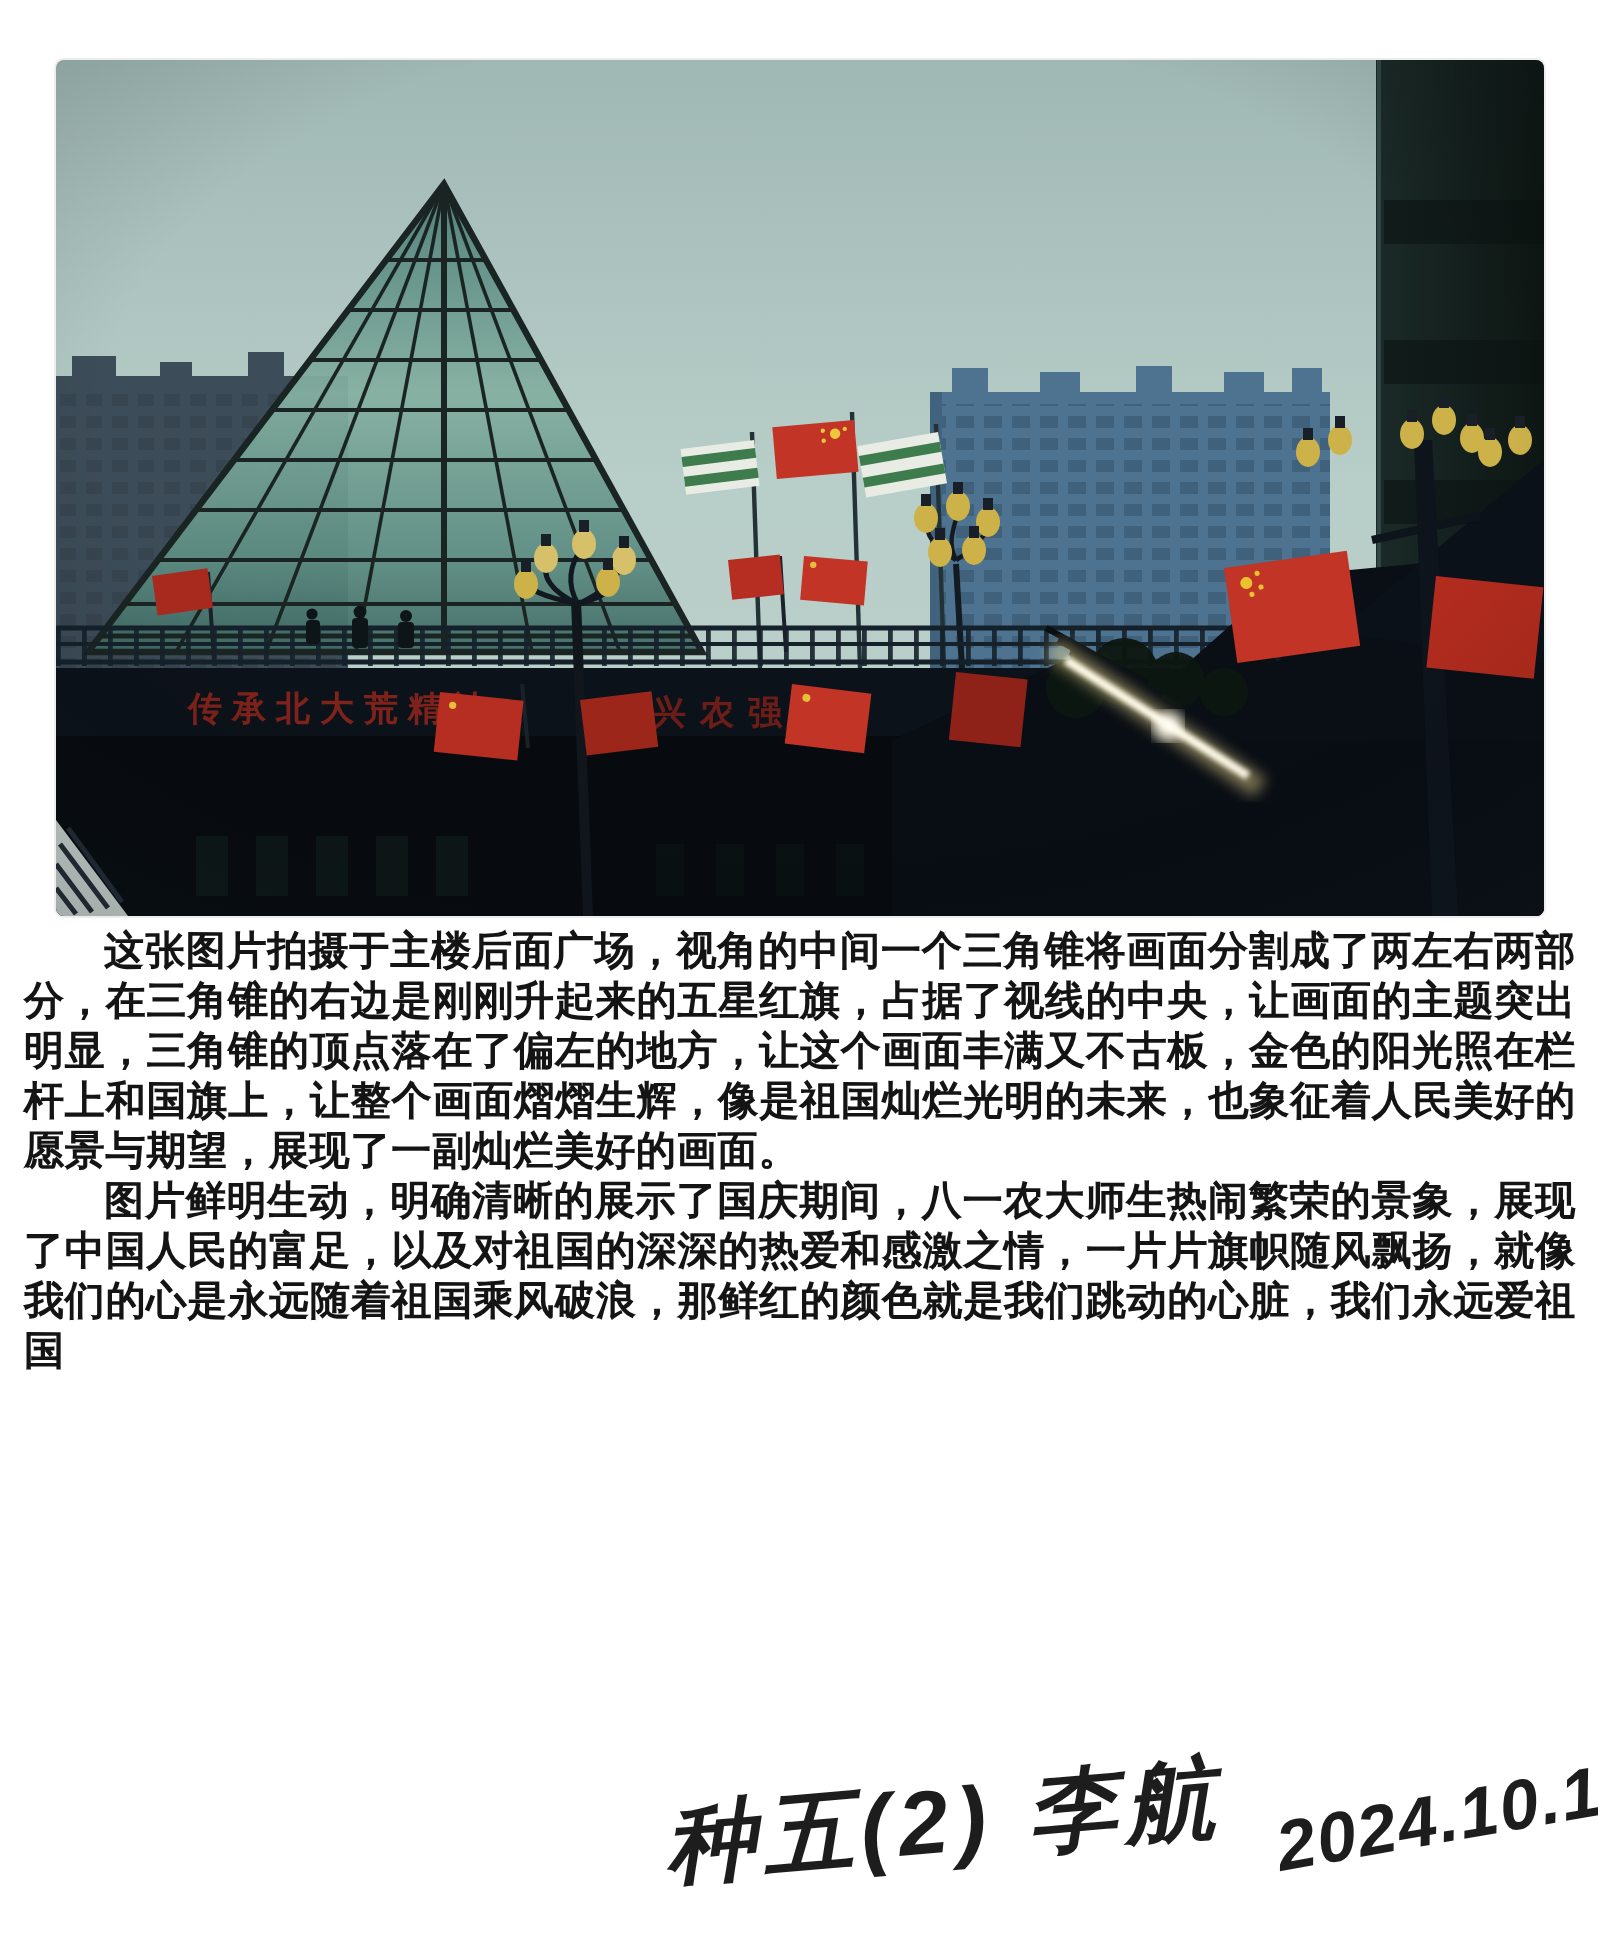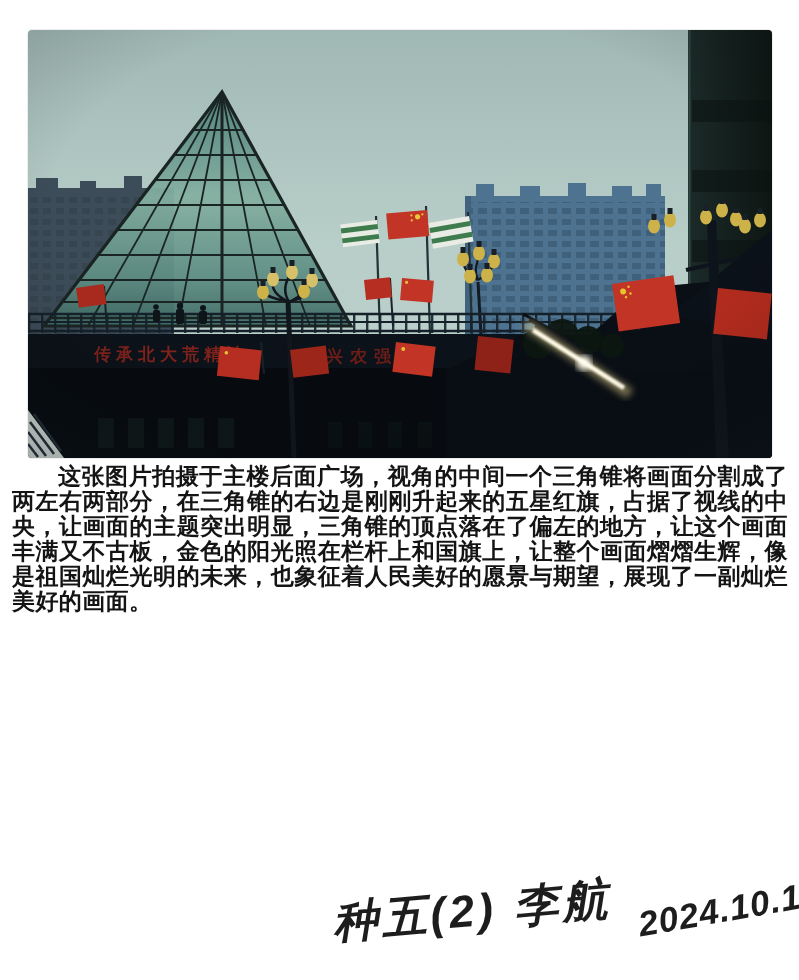--- a/index.html
+++ b/index.html
@@ -1,20 +1,20 @@
 <!DOCTYPE html>
 <html><head>
 <meta charset="utf-8">
 <style>
   html,body{margin:0;padding:0;}
   body{width:799px;height:980px;background:#ffffff;font-family:"Liberation Sans",sans-serif;}
   .page{position:relative;width:799px;height:980px;background:#ffffff;overflow:hidden;}
   .photo{position:absolute;left:28px;top:30px;width:744px;height:428px;border-radius:4px;overflow:hidden;box-shadow:0 0 0 1px rgba(0,0,0,0.07);}
   .photo svg{display:block;width:100%;height:100%;}
-  .essay{position:absolute;left:12px;top:464px;width:776px;color:#141414;font-size:23px;line-height:25px;font-weight:600;text-align:justify;letter-spacing:0.4px;}
+  .essay{position:absolute;left:12px;top:464px;width:776px;color:#141414;font-size:20px;line-height:25px;font-weight:600;text-align:justify;letter-spacing:0.4px;}
   .essay p{margin:0;text-indent:2em;}
   .signature{position:absolute;left:332px;top:878px;width:456px;display:flex;align-items:flex-end;gap:26px;color:#1d1d1d;font-style:italic;font-weight:bold;transform:rotate(-2deg);white-space:nowrap;}
   .sig-name{font-size:45px;letter-spacing:4px;transform:rotate(-3deg);}
   .sig-date{font-size:35px;letter-spacing:1px;transform:rotate(-8deg) translateY(-10px);}
   text{font-family:"Liberation Sans",sans-serif;}
 </style>
 </head>
 <body>
 
 <div class="page">
@@ -290,20 +290,21 @@
             <line x1="6" y1="384" x2="33" y2="421"></line>
         </g>
       </g>
 
       <rect x="0" y="0" width="744" height="428" fill="url(#vigG)"></rect>
     </svg>
   </div>
 
   <div class="essay">
     <p>这张图片拍摄于主楼后面广场，视角的中间一个三角锥将画面分割成了两左右两部分，在三角锥的右边是刚刚升起来的五星红旗，占据了视线的中央，让画面的主题突出明显，三角锥的顶点落在了偏左的地方，让这个画面丰满又不古板，金色的阳光照在栏杆上和国旗上，让整个画面熠熠生辉，像是祖国灿烂光明的未来，也象征着人民美好的愿景与期望，展现了一副灿烂美好的画面。</p>
+    <p>图片鲜明生动，明确清晰的展示了国庆期间，八一农大师生热闹繁荣的景象，展现了中国人民的富足，以及对祖国的深深的热爱和感激之情，一片片旗帜随风飘扬，就像我们的心是永远随着祖国乘风破浪，那鲜红的颜色就是我们跳动的心脏，我们永远爱祖国</p>
   </div>
 
   <div class="signature">
     <span class="sig-name">种五(2) 李航</span>
     <span class="sig-date">2024.10.10 0220</span>
   </div>
 
 </div>
 
 </body></html>

